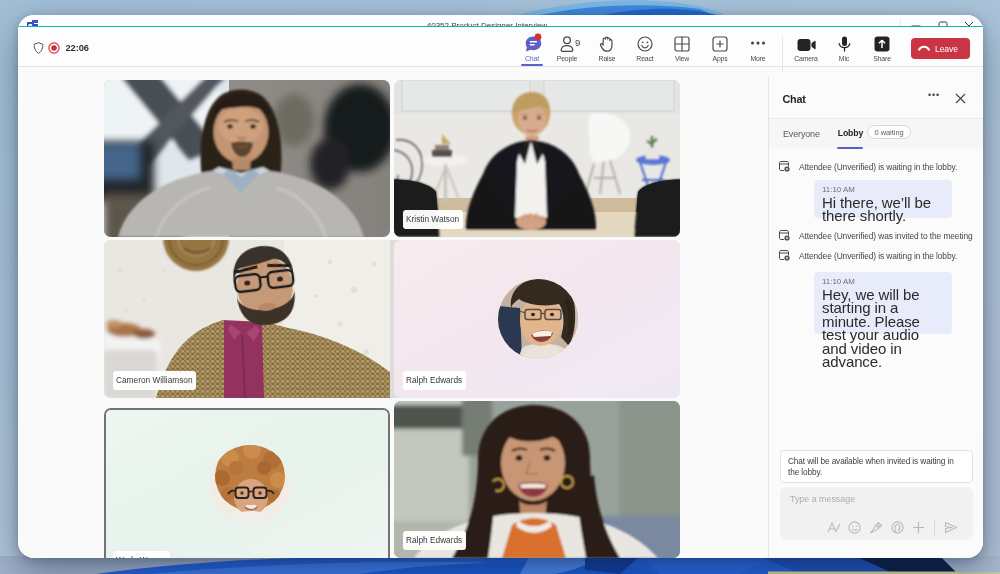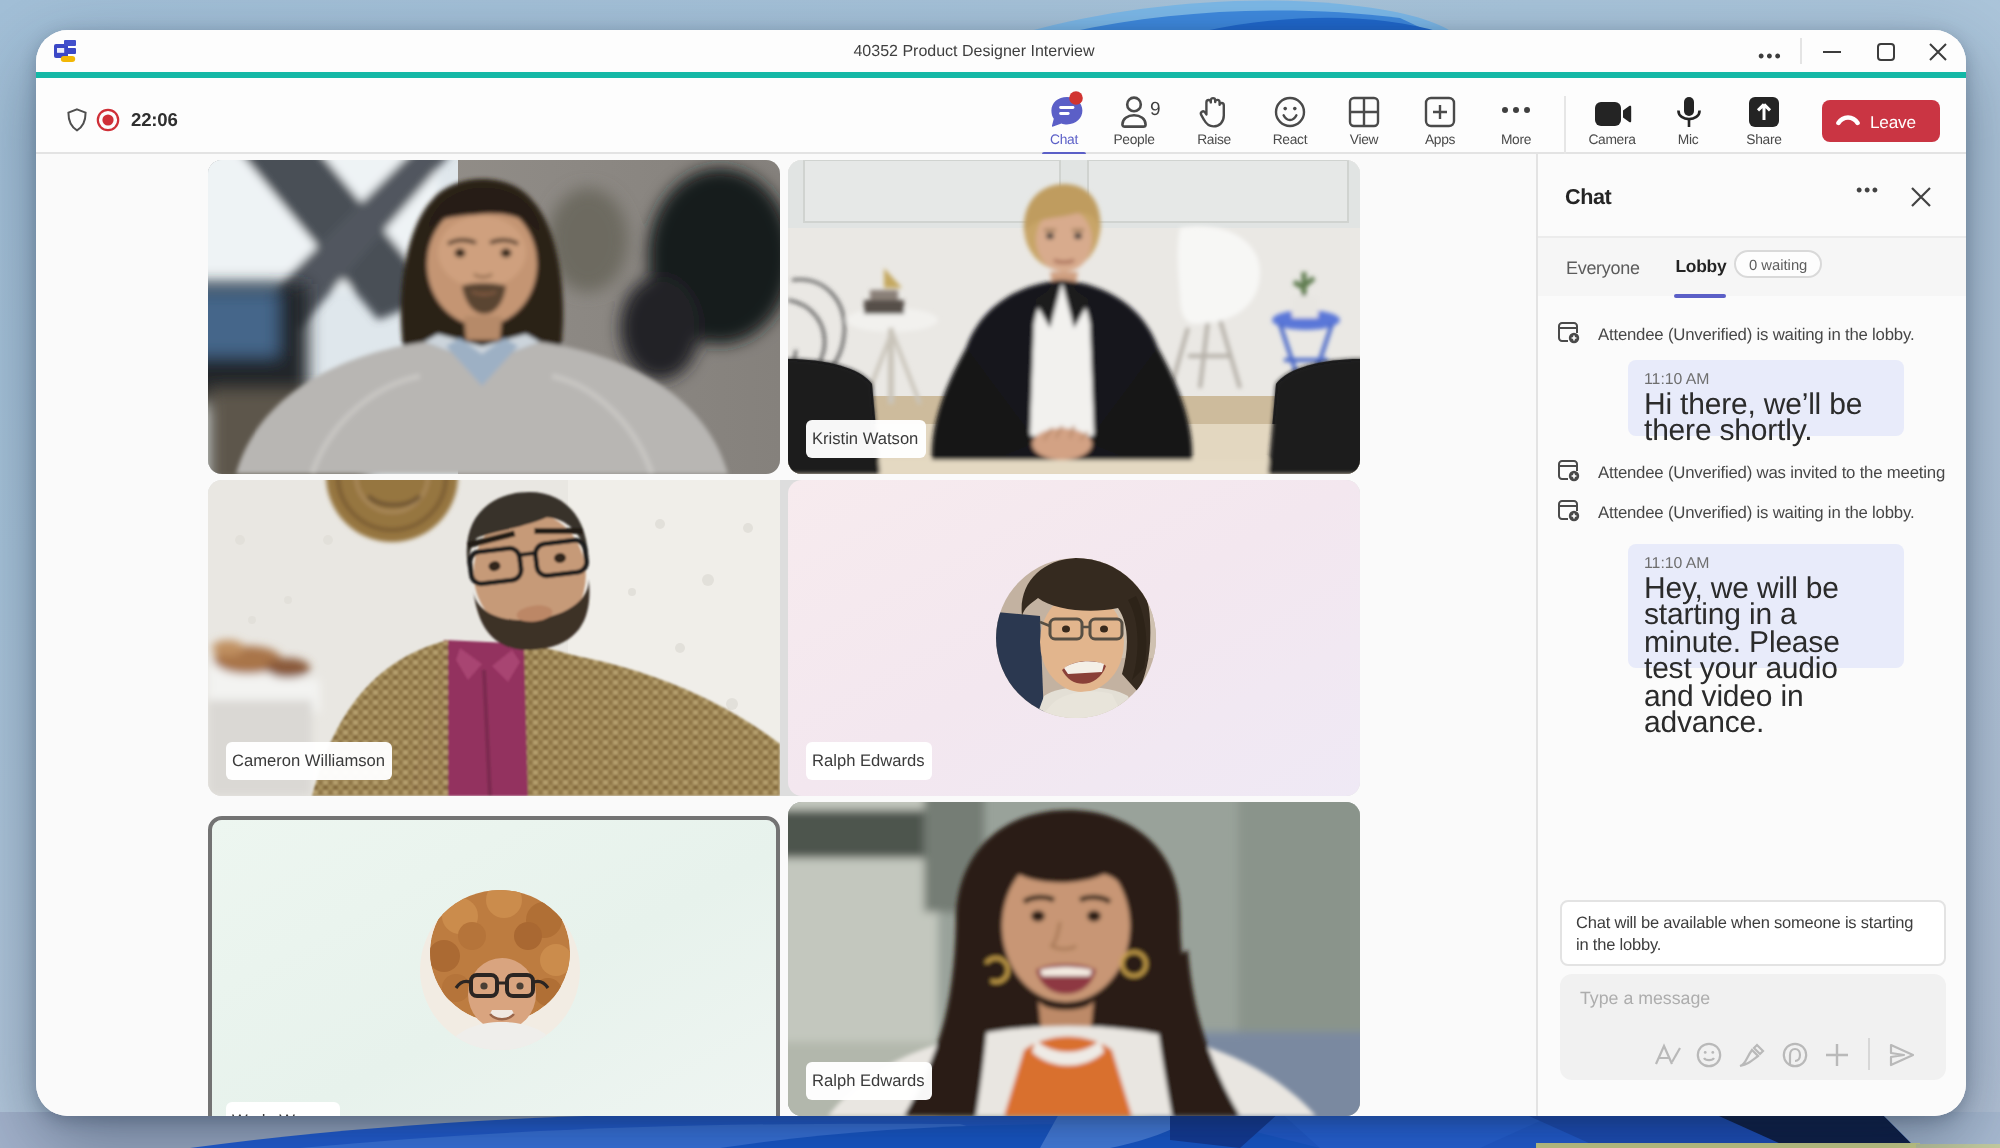--- a/index.html
+++ b/index.html
@@ -7,21 +7,21 @@
   body { position:relative; background:#a9c4da; }
   .abs { position:absolute; }
 
   #wall { left:0; top:0; width:1000px; height:574px; background:linear-gradient(160deg,#a2bfd7 0%,#a8c4da 30%,#b2c6da 60%,#b3c2d6 100%); }
 
   #win { left:18px; top:15px; width:965px; height:543px; background:#fbfbfb; border-radius:16px; box-shadow:0 14px 38px rgba(20,35,60,.42), 0 2px 8px rgba(20,35,60,.25); overflow:hidden; }
 
   #titlebar { left:0; top:0; width:100%; height:21px; background:#fdfdfd; }
   #apptitle { left:0; top:5.5px; width:938px; text-align:center; font-size:8px; color:#3f3f3f; }
 
-  #toolbar { left:0; top:21px; width:100%; height:41px; background:#fdfdfd; border-top:3px solid #14b8a6; border-bottom:1px solid #e3e3e3; }
+  #toolbar { left:0; top:11px; width:100%; height:41px; background:#fdfdfd; border-top:1px solid #14b8a6; border-bottom:1px solid #e3e3e3; }
   .toollabel { position:absolute; top:28px; width:60px; text-align:center; font-size:6.9px; letter-spacing:-0.15px; color:#4a4a4a; }
   .toolico { position:absolute; top:9px; }
 
   #stage { left:0; top:62px; width:751px; height:481px; background:#fafafa;padding-left:26px; }
   .tile { position:absolute; border-radius:7px; overflow:hidden; background:#ddd; }
   .namelabel { position:absolute; left:8.5px; bottom:8px; background:rgba(255,255,255,.97); border-radius:3px; font-size:8.3px; color:#3a3a3a; padding:4.5px 3.5px; line-height:1.2; }
 
   #panel { left:750px; top:62px; width:215px; height:481px; background:#fbfbfb; border-left:1px solid #e3e3e3; }
   .sysmsg { position:absolute; font-size:8.4px; color:#474747; letter-spacing:-0.1px; }
   .sysico { position:absolute; }
@@ -493,21 +493,21 @@
       <circle cx="8" cy="8" r="2.6" fill="#4a4a4a"></circle>
       <path d="M8,6.8 L8,9.2 M6.8,8 L9.2,8" stroke="#fff" stroke-width="0.8"></path>
     </svg>
     <div class="sysmsg" style="left:30px;top:173.5px">Attendee (Unverified) is waiting in the lobby.</div>
 
     <div class="bubble" style="top:194.5px;height:62.5px">
       <div class="btime">11:10 AM</div>
       <div class="btext">Hey, we will be starting in a minute. Please test your audio and video in advance.</div>
     </div>
 
-    <div class="abs" style="left:11px;top:372.7px;width:193px;height:33.5px;background:#fff;border:1px solid #e3e3e3;border-radius:4px;padding:5px 7px;font-size:8.25px;color:#3d3d3d;line-height:11.5px;letter-spacing:-0.1px">Chat will be available when someone is starting in the lobby.</div>
+    <div class="abs" style="left:11px;top:372.7px;width:193px;height:33.5px;background:#fff;border:1px solid #e3e3e3;border-radius:4px;padding:5px 7px;font-size:8.25px;color:#3d3d3d;line-height:11.5px;letter-spacing:-0.1px">Chat will be available when invited is waiting in the lobby.</div>
 
     <div class="abs" style="left:11px;top:410px;width:193px;height:53px;background:#f1f1f1;border-radius:6px;">
       <div class="abs" style="left:10px;top:7px;font-size:8.9px;color:#adadad">Type a message</div>
       <svg class="abs" style="left:47px;top:34px" width="14" height="13" viewBox="0 0 14 13">
         <path d="M1,11 L5,2 L9,11 M2.5,8 L7.5,8" stroke="#b9b9b9" stroke-width="1.1" fill="none"></path>
         <line x1="9" y1="10" x2="13" y2="3" stroke="#b9b9b9" stroke-width="1.1"></line>
       </svg>
       <svg class="abs" style="left:68px;top:34px" width="13" height="13" viewBox="0 0 13 13">
         <circle cx="6.5" cy="6.5" r="5.6" fill="none" stroke="#b9b9b9" stroke-width="1.1"></circle>
         <circle cx="4.6" cy="5.2" r="0.7" fill="#b9b9b9"></circle>

